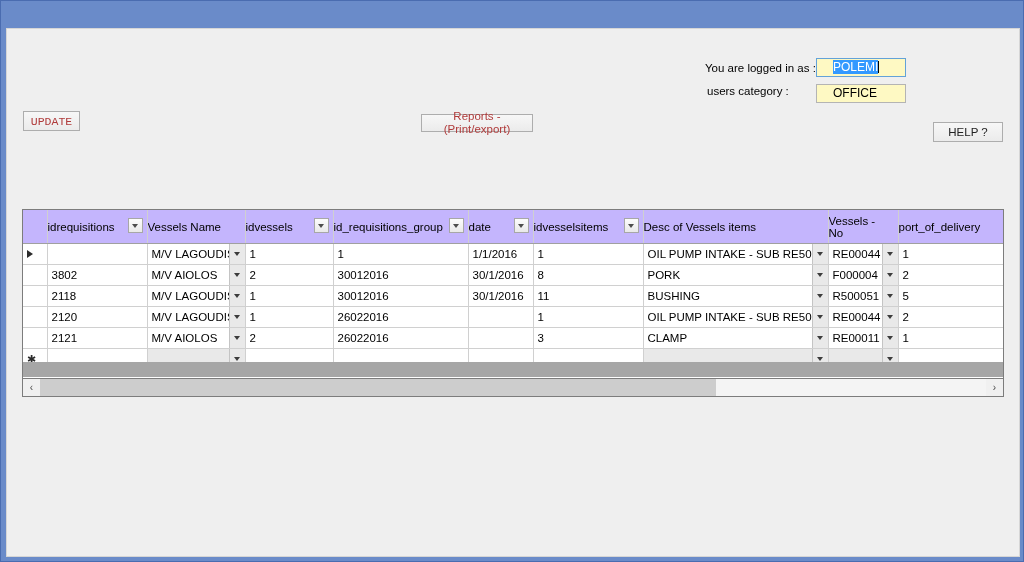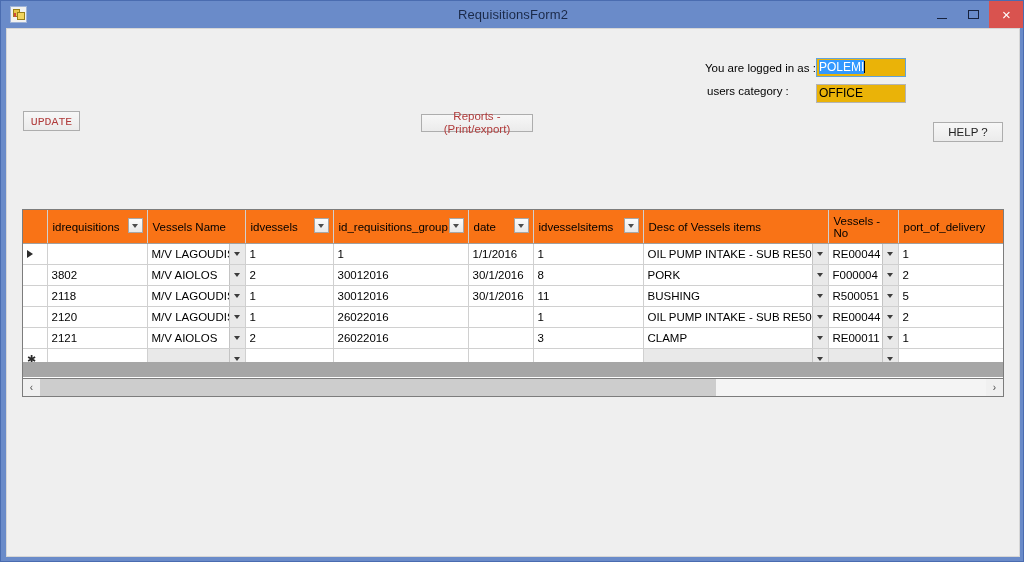--- a/index.html
+++ b/index.html
@@ -110,25 +110,25 @@
     font-size: 11.5px;
     color: #000000;
     white-space: nowrap;
   }
   #lbl-logged { left: 698px; top: 33px; text-align: right; }
   #lbl-category { left: 700px; top: 56px; }
 
   .txtbox {
     position: absolute;
     box-sizing: border-box;
-    background: #eab308;
+    background: #fef9c3;
     border: 1px solid #b4b4b4;
     font-size: 12px;
     color: #000000;
-    padding: 0 2px;
+    padding: 0 16px;
     line-height: 17px;
     height: 19px;
     overflow: hidden;
     white-space: nowrap;
   }
   #txt-user {
     left: 809px; top: 29px; width: 90px;
     border: 1px solid #63a2d8;
   }
   #txt-user .sel {
@@ -204,25 +204,24 @@
     padding: 0;
     overflow: hidden;
     white-space: nowrap;
     text-align: left;
     font-weight: normal;
     vertical-align: middle;
   }
   
   table.dgv thead th {
     height: 33px;
-    background: #f97316;
+    background: #c4b5fd;
     border-bottom: 1px solid #a0a0a0;
     border-right: 1px solid #d0d0d0;
     position: relative;
-    padding-left: 5px;
     font-size: 11.5px;
     color: #000;
     vertical-align: middle;
   }
   th.hdr-2line .txt {
     line-height: 12px;
     display: block;
   }
   th .filter-btn {
     position: absolute;
@@ -348,37 +347,20 @@
     width: 71.5%;
     height: 17px;
     background: #cdcdcd;
   }
 </style>
 </head>
 <body>
 
 <div id="window">
 
-  <div id="titlebar">
-    <div id="app-icon">
-      <div class="sq1"></div>
-        <div class="sq2"></div>
-        <div class="dot"></div>
-    </div>
-    <div id="title-text">RequisitionsForm2</div>
-    <div class="win-btn" id="btn-min">
-      <div class="glyph"></div>
-    </div>
-    <div class="win-btn" id="btn-max">
-      <div class="glyph"></div>
-    </div>
-    <div class="win-btn" id="btn-close">
-      <div class="glyph">×</div>
-    </div>
-  </div>
 
   <div id="client">
 
     <div class="lbl" id="lbl-logged">You are logged in as :</div>
     <div class="txtbox" id="txt-user"><span class="sel">POLEMI</span><span class="caret"></span></div>
 
     <div class="lbl" id="lbl-category">users category :</div>
     <div class="txtbox" id="txt-category">OFFICE</div>
 
     <div class="btn" id="btn-update">UPDATE</div>

